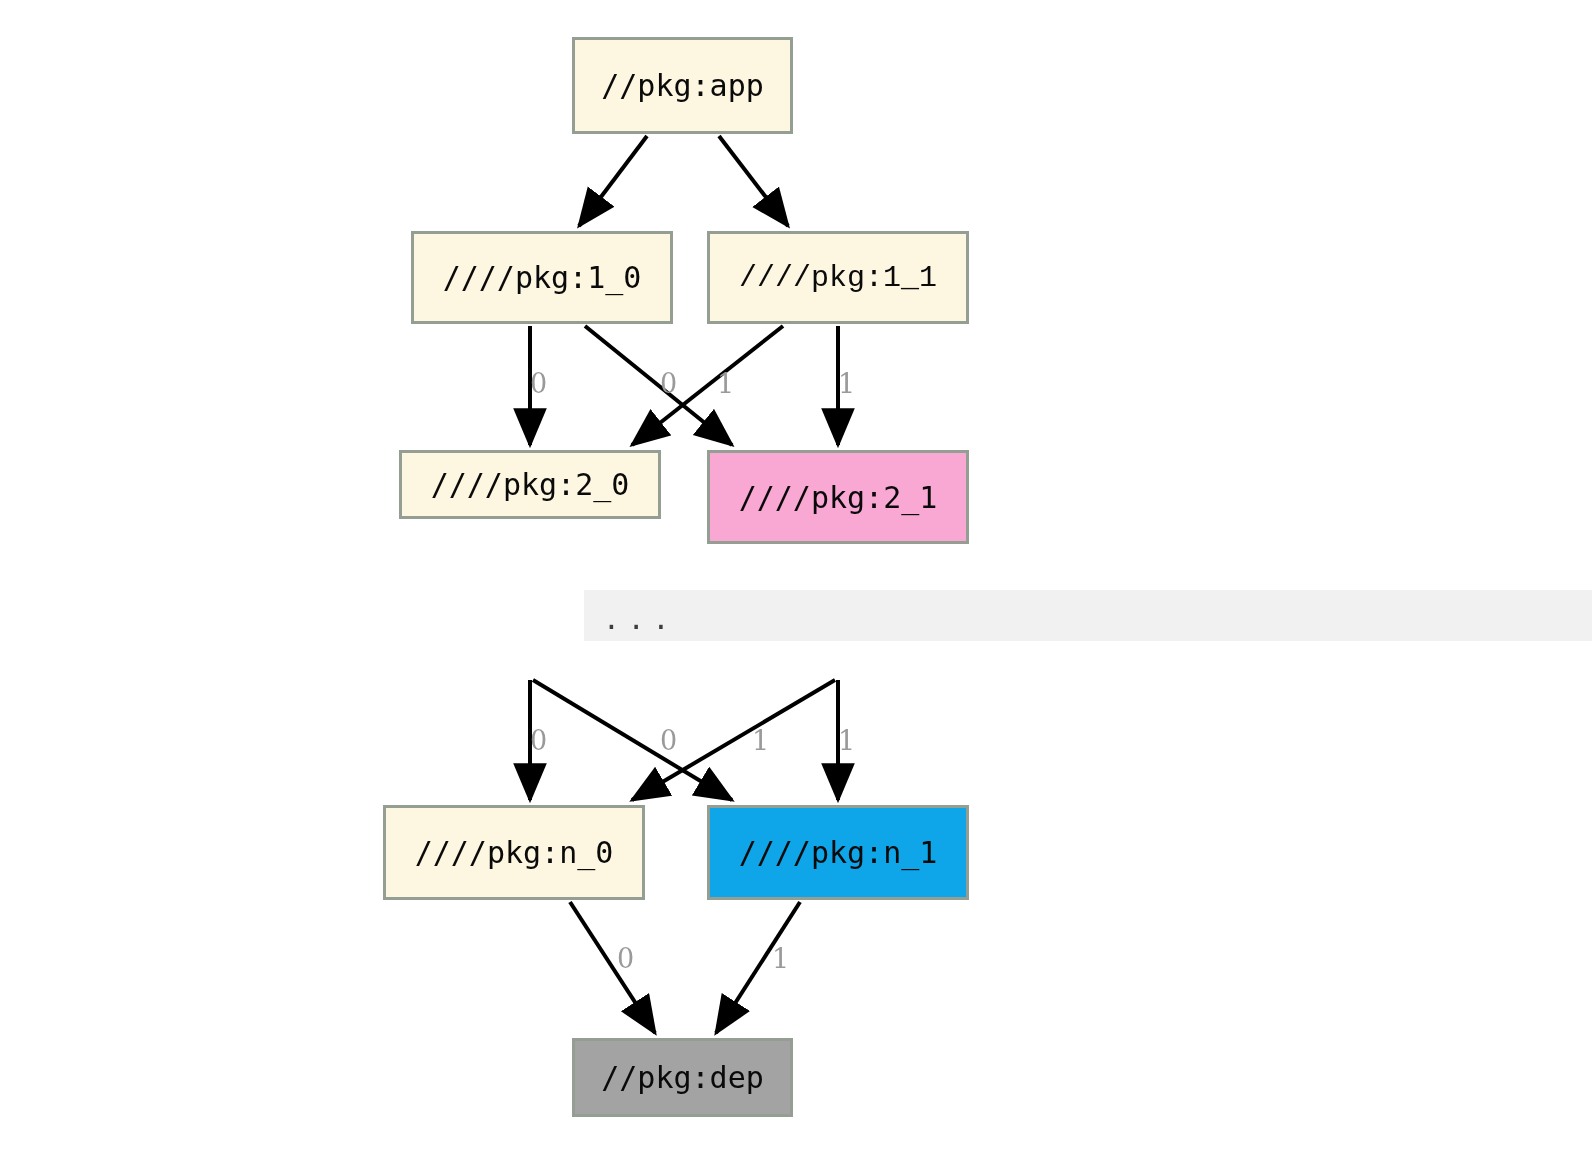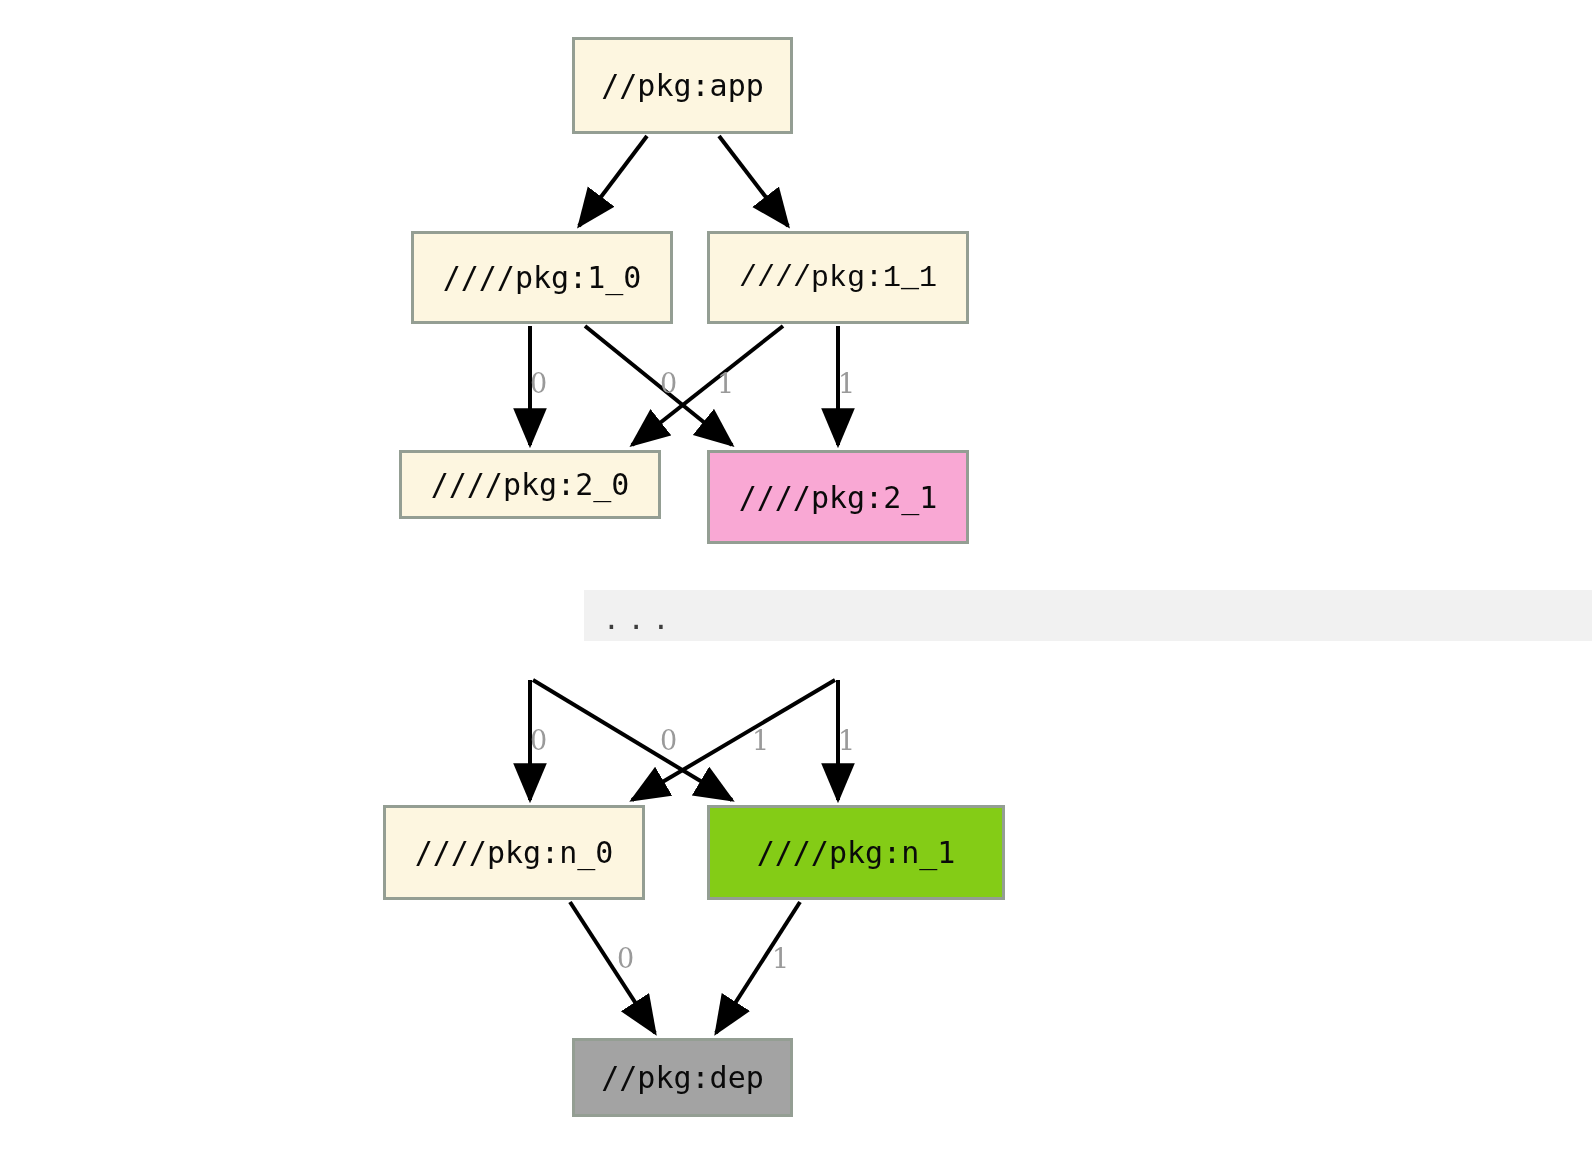--- a/index.html
+++ b/index.html
@@ -109,21 +109,21 @@
       </div>
       <div class="node-box" style="left: 399px; top: 450px; width: 262px; height: 69px; background: rgb(253, 246, 224); border-color: rgb(148, 158, 147);">
         <span>////pkg:2_0</span>
       </div>
       <div class="node-box" style="left: 707px; top: 450px; width: 262px; height: 94px; background: #f9a8d4; border-color: rgb(148, 158, 147);">
         <span>////pkg:2_1</span>
       </div>
       <div class="node-box" style="left: 383px; top: 805px; width: 262px; height: 95px; background: rgb(253, 246, 224); border-color: rgb(148, 158, 147);">
         <span>////pkg:n_0</span>
       </div>
-      <div class="node-box" style="left: 707px; top: 805px; width: 298px; height: 95px; background: #84cc16; border-color: rgb(148, 158, 147);">
+      <div class="node-box" style="left: 707px; top: 805px; width: 262px; height: 95px; background: #0ea5e9; border-color: rgb(148, 158, 147);">
         <span>////pkg:n_1</span>
       </div>
       <div class="node-box" style="left: 572px; top: 1038px; width: 221px; height: 79px; background: #a3a3a3; border-color: rgb(148, 158, 147);">
         <span>//pkg:dep</span>
       </div>
     </div>
   <div id="label-layer">
       <div class="edge-label" style="left: 530px; top: 368px;">0</div>
       <div class="edge-label" style="left: 660px; top: 368px;">0</div>
       <div class="edge-label" style="left: 717px; top: 368px;">1</div>

